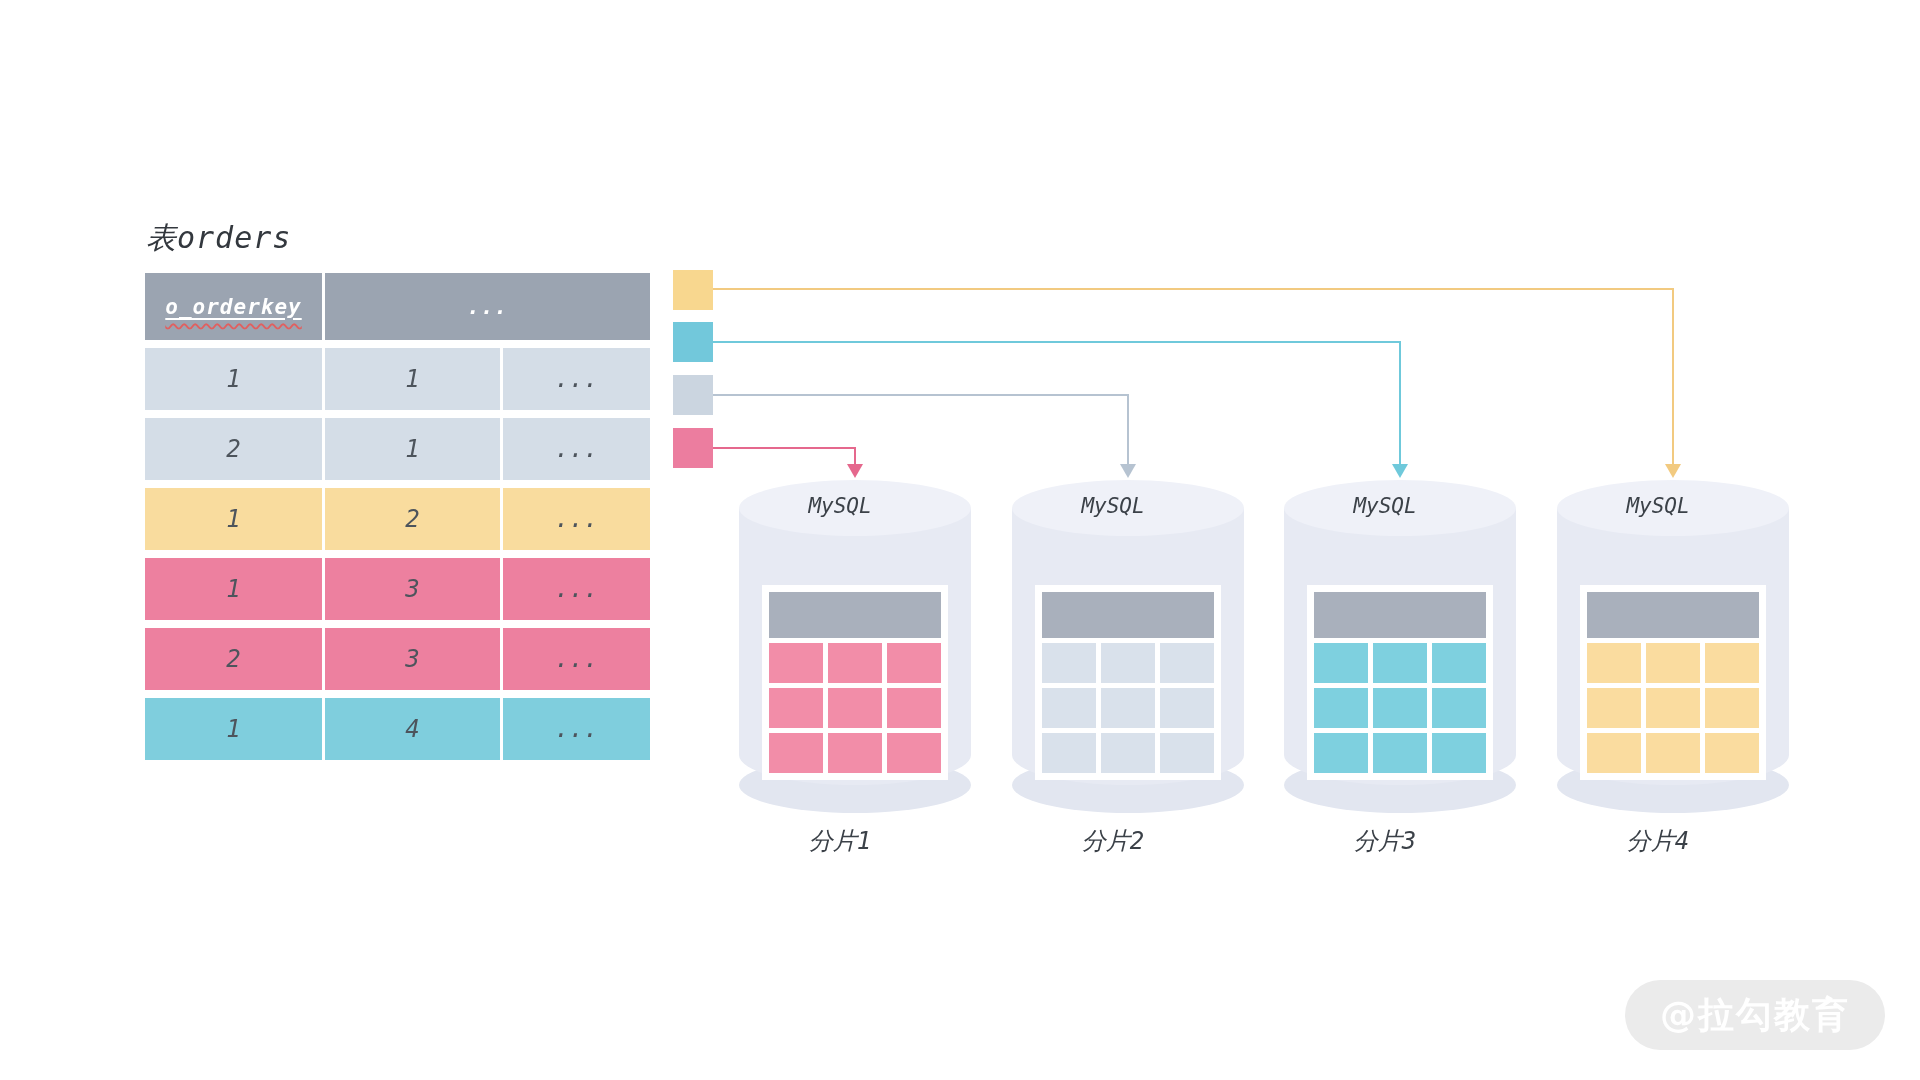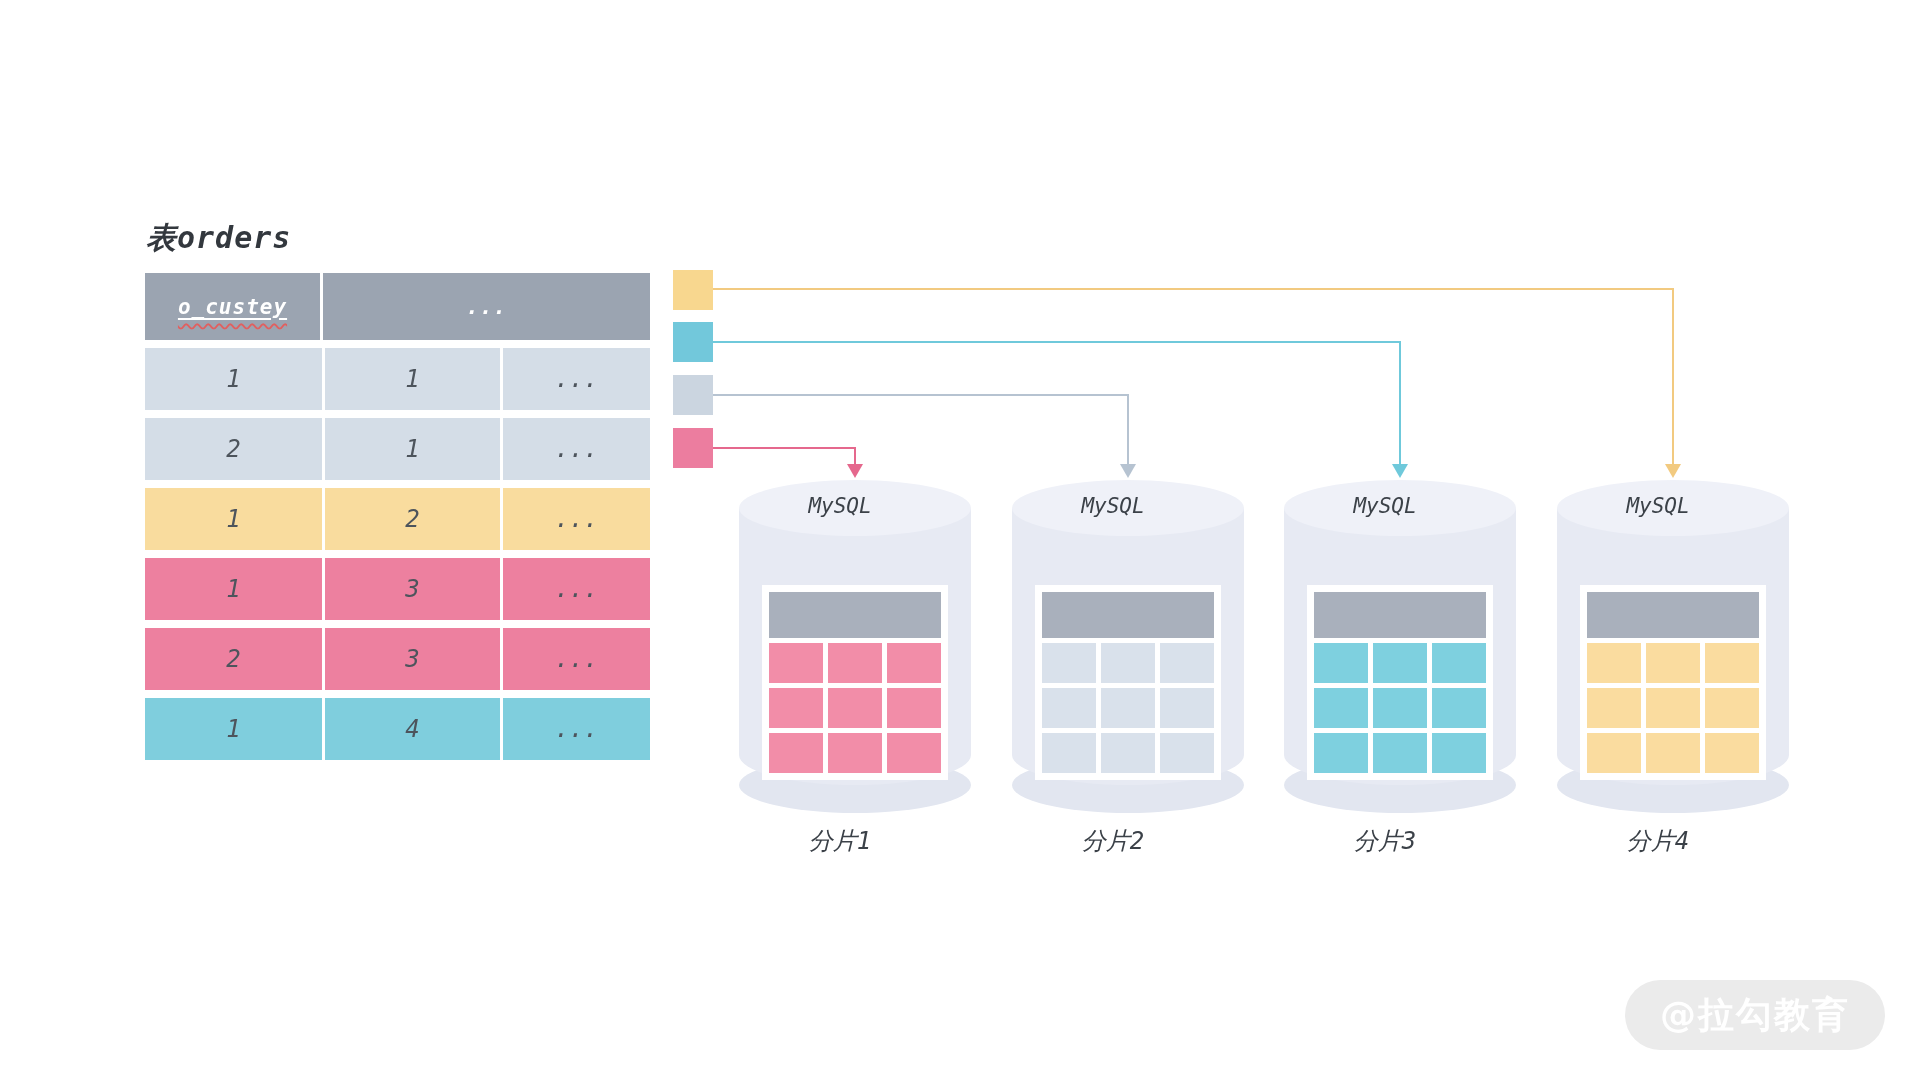--- a/index.html
+++ b/index.html
@@ -12,21 +12,21 @@
     font-family: "DejaVu Sans Mono", "Liberation Mono", monospace;
     font-style: italic;
   }
 
   
   .title {
     position: absolute;
     left: 146px;
     top: 218px;
     font-size: 30px;
-    font-weight: bold;
+    font-weight: normal;
     color: #33383e;
     letter-spacing: 1px;
   }
   .dtable {
     position: absolute;
     left: 145px;
     top: 273px;
     width: 505px;
     display: flex;
     flex-direction: column;
@@ -168,22 +168,22 @@
 </style>
 </head>
 <body>
 
 <div class="canvas">
 
   <div class="title">表orders</div>
 
   <div class="dtable">
     <div class="drow dhead">
-      <div class="dcell c1">
-        <span class="th-wavy"><span class="th-solid">o_custey</span></span>
+      <div class="dcell c0">
+        <span class="th-wavy"><span class="th-solid">o_orderkey</span></span>
       </div>
       <div class="dcell c2">...</div>
     </div>
 
     <div class="drow" style="--row: #D4DDE7;">
       <div class="dcell c0">1</div>
       <div class="dcell c1">1</div>
       <div class="dcell c2">...</div>
     </div>
     <div class="drow" style="--row: #D4DDE7;">

